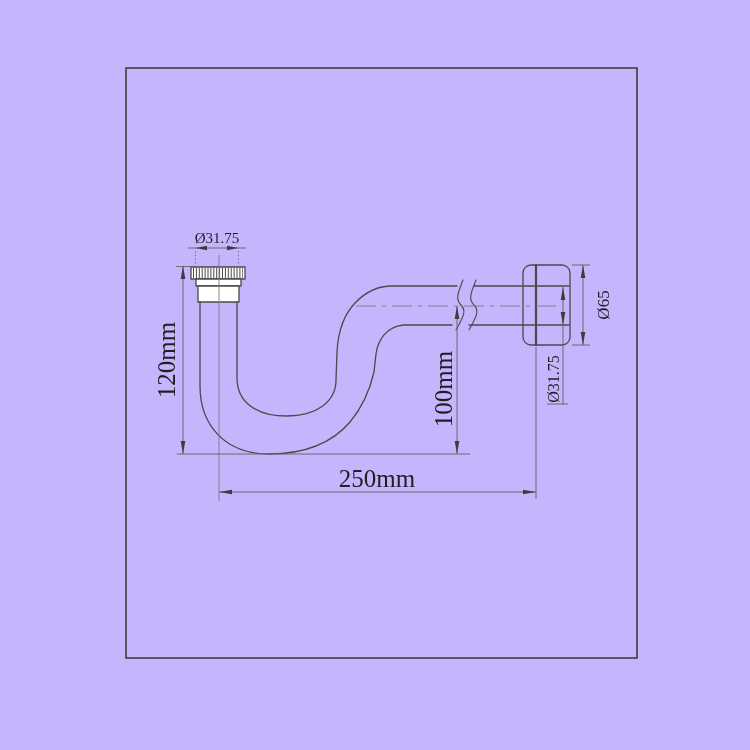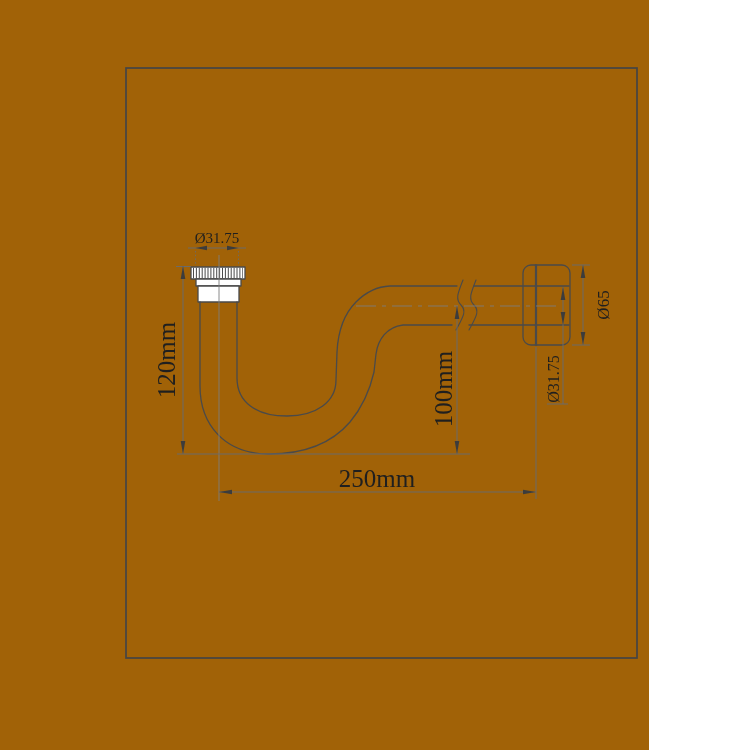--- a/index.html
+++ b/index.html
@@ -2,23 +2,23 @@
 <html><head>
 <meta charset="utf-8">
 <style>
   html, body {
     margin: 0;
     padding: 0;
     background: #ffffff;
   }
   .canvas {
     position: relative;
-    width: 649px;
+    width: 750px;
     height: 750px;
-    background: #a16207;
+    background: #c4b5fd;
     overflow: hidden;
   }
   .dim-text {
     font-family: "Liberation Serif", "DejaVu Serif", serif;
   }
 </style>
 </head>
 <body>
 
 <div class="canvas">

